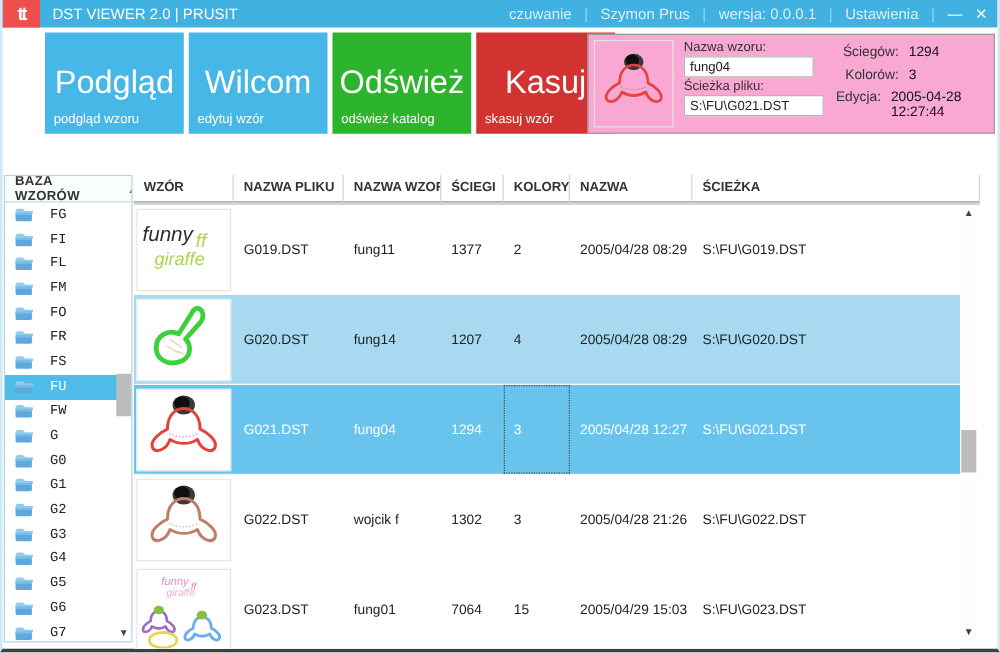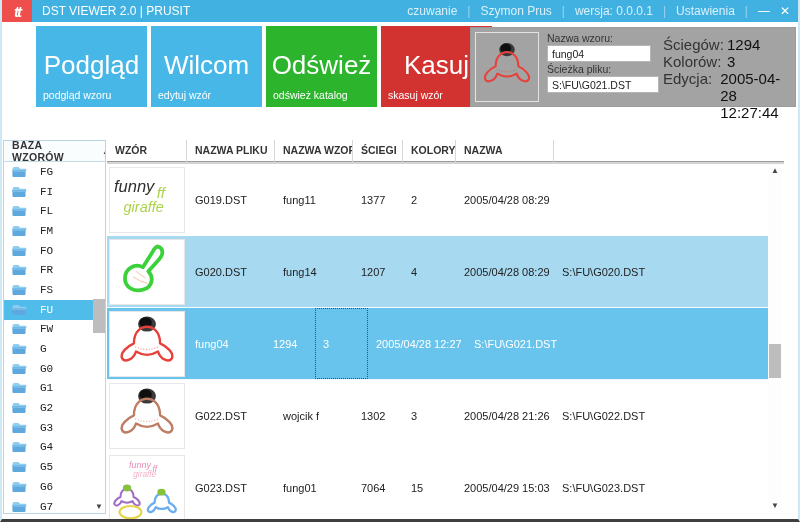--- a/index.html
+++ b/index.html
@@ -4,40 +4,40 @@
 <style>
   html,body{margin:0;padding:0;background:#e9e9e9;}
   *{box-sizing:border-box;}
   .window{
     position:relative;width:800px;height:522px;background:#fff;
     border-left:2px solid #cde9f6;border-right:2px solid #cde9f6;border-bottom:3px solid #3f3f3f;
     overflow:hidden;font-family:"Liberation Sans",sans-serif;color:#222;
   }
   
   .titlebar{position:absolute;left:0;top:0;right:0;height:22px;background:#41b1e1;display:flex;align-items:center;}
-  .logo{width:30px;height:22px;background:#ef4f4c;color:#fff;font-weight:bold;font-style:italic;
+  .logo{width:30px;height:22px;background:#ef4f4c;color:#fff;font-weight:bold;
         font-size:15px;display:flex;align-items:center;justify-content:center;transform:skewX(0);letter-spacing:-2px;}
   .tb-title{color:#fff;font-size:12px;margin-left:10px;}
   .tb-right{position:absolute;right:8px;top:0;height:22px;display:flex;align-items:center;gap:10px;color:#d9f1fb;font-size:12px;}
   .tb-sep{opacity:.55;}
   .tb-btnicon{color:#fff;font-size:12px;cursor:default;}
   
   .toolbar{position:absolute;left:1px;top:26px;display:flex;padding-left:33px;}
   .tb-btn{width:111px;height:81px;margin-right:4px;position:relative;color:#fff;}
   .tb-label{position:absolute;left:0;right:0;top:24px;text-align:center;font-size:26px;font-weight:300;}
   .tb-sub{position:absolute;left:7px;bottom:6px;font-size:10.5px;}
   
-  .info-panel{position:absolute;right:2px;top:27px;width:326px;height:80px;border:1px solid #9b9b9b;background:#a3a3a3;display:flex;}
+  .info-panel{position:absolute;right:2px;top:27px;width:326px;height:80px;border:1px solid #9b9b9b;background:#f9a8d4;display:flex;}
   .pp-thumb{width:64px;height:70px;margin:4px 2px 4px 4px;border:1px solid #e3e3e3;display:flex;align-items:center;justify-content:center;}
   .pp-thumb svg{width:60px;height:62px;}
   .pp-mid{width:120px;padding:3px 4px 0 6px;display:flex;flex-direction:column;}
   .pp-lbl{font-size:10.5px;color:#333;margin:1px 0 1px 0;}
   .pp-input{width:104px;height:17px;border:1px solid #b5b5b5;font-size:10.5px;padding:0 4px;font-family:"Liberation Sans",sans-serif;color:#222;}
   .pp-input.wide{width:112px;}
-  .pp-stats{flex:1;display:flex;flex-direction:column;justify-content:space-between;padding:8px 6px 10px 2px;font-size:15px;}
+  .pp-stats{flex:1;display:flex;flex-direction:column;justify-content:space-between;padding:8px 6px 10px 2px;font-size:11px;}
   .pp-row{display:flex;}
   .pp-row .k{width:56px;text-align:right;color:#333;}
   .pp-row .v{margin-left:8px;color:#111;}
   
   .tabs{position:absolute;left:7px;top:108px;display:flex;gap:12px;font-size:26px;font-weight:300;}
   .tab-active{color:#41b1e1;}
   .tab-inactive{color:#c3c3c3;}
   
   .sidebar{position:absolute;left:1px;top:140px;width:103px;height:374px;border:1px solid #b9d5e3;background:#fff;overflow:hidden;}
   .sb-header{height:21px;border-bottom:1px solid #c4dbe7;background:#fafdfe;display:flex;align-items:center;
@@ -334,37 +334,39 @@
       <div class="hcell c1">NAZWA PLIKU</div>
 
       <div class="hcell c2">NAZWA WZORU</div>
 
       <div class="hcell c3">ŚCIEGI</div>
 
       <div class="hcell c4">KOLORY</div>
 
       <div class="hcell c5">NAZWA</div>
 
+      <div class="hcell c6">ŚCIEŻKA</div>
     </div>
 
   <div class="tbody">
 
       <div class="row row-normal">
         <div class="cell cl-thumb">
           <div class="thumbbox">
             <svg viewBox="0 0 100 90">
               <use href="#giraffe-logo" xlink:href="#giraffe-logo"></use>
             </svg>
           </div>
         </div>
         <div class="cell cl-file">G019.DST</div>
         <div class="cell cl-name">fung11</div>
         <div class="cell cl-st">1377</div>
         <div class="cell cl-co">2</div>
         <div class="cell cl-date">2005/04/28 08:29</div>
+        <div class="cell cl-path">S:\FU\G019.DST</div>
       </div>
 
       <div class="row row-highlight">
         <div class="cell cl-thumb">
           <div class="thumbbox">
             <svg viewBox="0 0 100 90">
               <use href="#green-shape" xlink:href="#green-shape"></use>
             </svg>
           </div>
         </div>
@@ -377,20 +379,21 @@
       </div>
 
       <div class="row row-selected">
         <div class="cell cl-thumb">
           <div class="thumbbox">
             <svg viewBox="0 0 100 90">
               <use href="#red-hat" xlink:href="#red-hat"></use>
             </svg>
           </div>
         </div>
+        <div class="cell cl-file">G021.DST</div>
         <div class="cell cl-name">fung04</div>
         <div class="cell cl-st">1294</div>
         <div class="cell cl-co focus-cell">3</div>
         <div class="cell cl-date">2005/04/28 12:27</div>
         <div class="cell cl-path">S:\FU\G021.DST</div>
       </div>
 
       <div class="row row-normal">
         <div class="cell cl-thumb">
           <div class="thumbbox">

